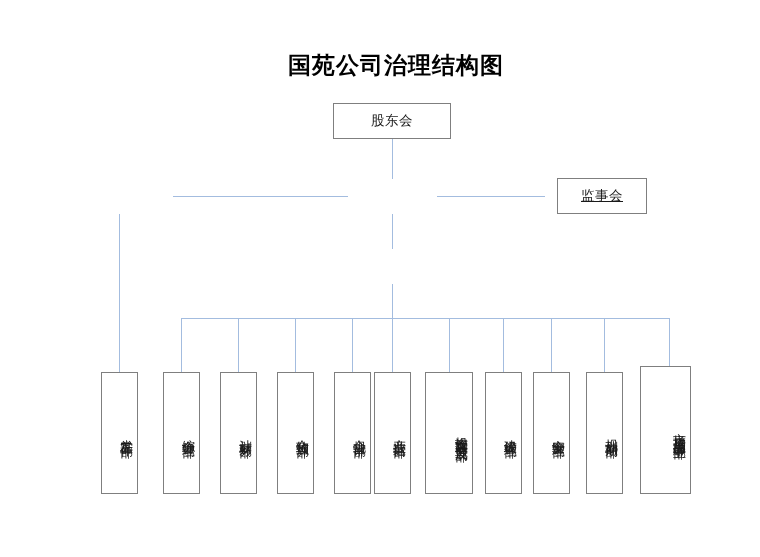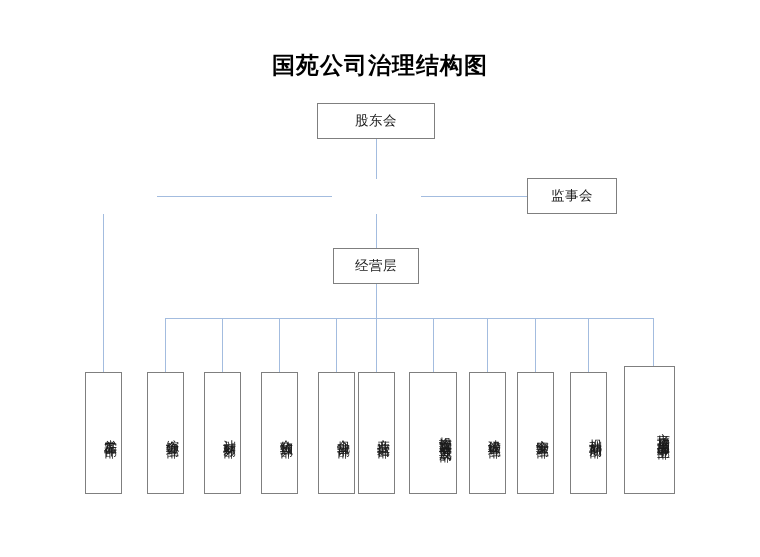--- a/index.html
+++ b/index.html
@@ -11,20 +11,21 @@
   body {
     font-family: "Liberation Serif", "DejaVu Serif", serif;
     color: #1a1a1a;
   }
   #canvas {
     position: relative;
     width: 688px;
     height: 557px;
     background: #ffffff;
     overflow: hidden;
+    margin-left: 16px;
   }
   
   .chart-title {
     position: absolute;
     left: 0;
     top: 50px;
     width: 760px;
     text-align: center;
     font-size: 23px;
     font-weight: bold;
@@ -109,27 +110,24 @@
   <div class="line v" style="left:535px; top:318px; height:54px;"></div>
   <div class="line v" style="left:588px; top:318px; height:54px;"></div>
   <div class="line v" style="left:653px; top:318px; height:54px;"></div>
 
   <div class="node horiz" style="left:317px; top:103px; width:118px;">
     <span>股东会</span>
   </div>
 
 
 
-  <div class="node horiz" style="left:527px; top:178px; width:90px;">
+  <div class="node horiz" style="left:541px; top:178px; width:90px;text-decoration:underline;">
     <span>监事会</span>
   </div>
 
-  <div class="node horiz" style="left:333px; top:248px; width:86px;">
-    <span>经营层</span>
-  </div>
 
   <div class="node vert" style="left:85px; top:372px; width:37px; height:122px;">
     <span class="vlabel">党群工作部</span>
   </div>
 
   <div class="node vert" style="left:147px; top:372px; width:37px; height:122px;">
     <span class="vlabel">综合管理部</span>
   </div>
 
   <div class="node vert" style="left:204px; top:372px; width:37px; height:122px;">

